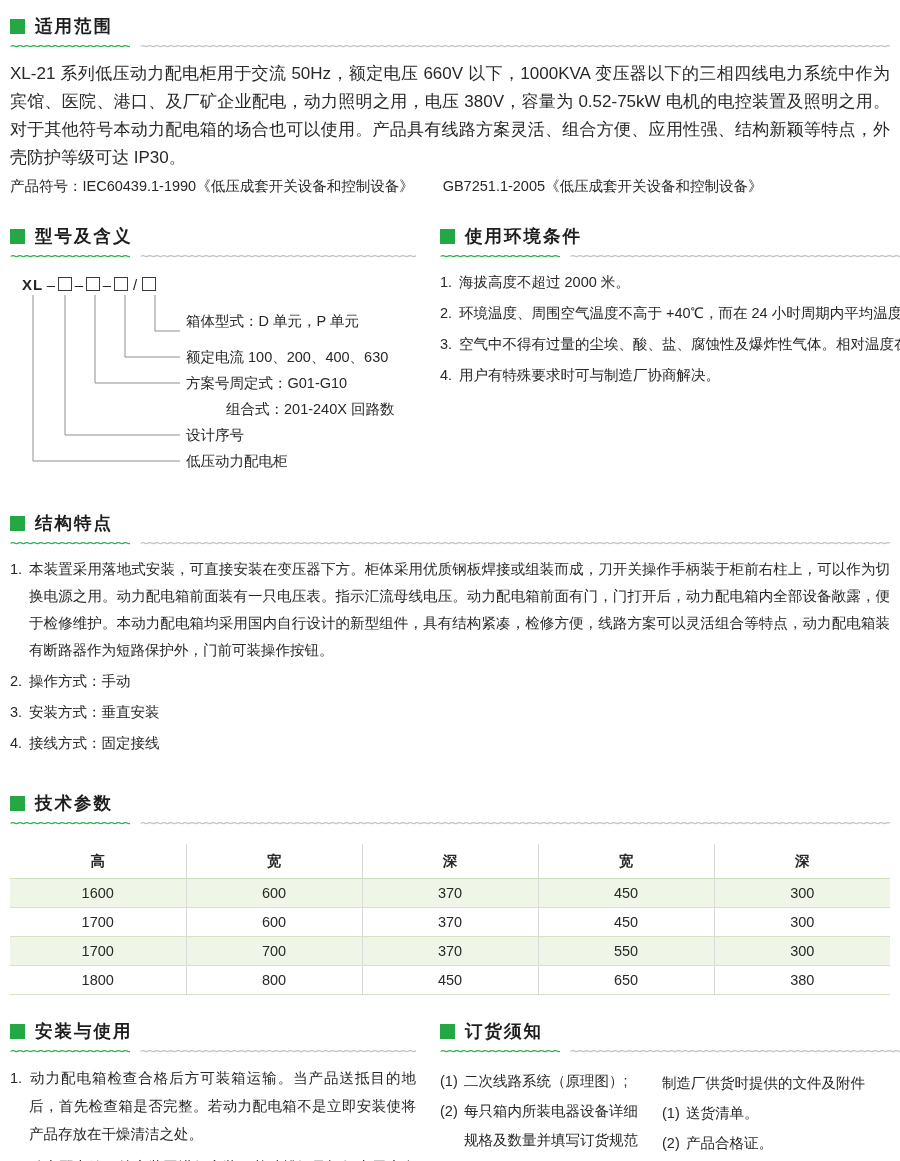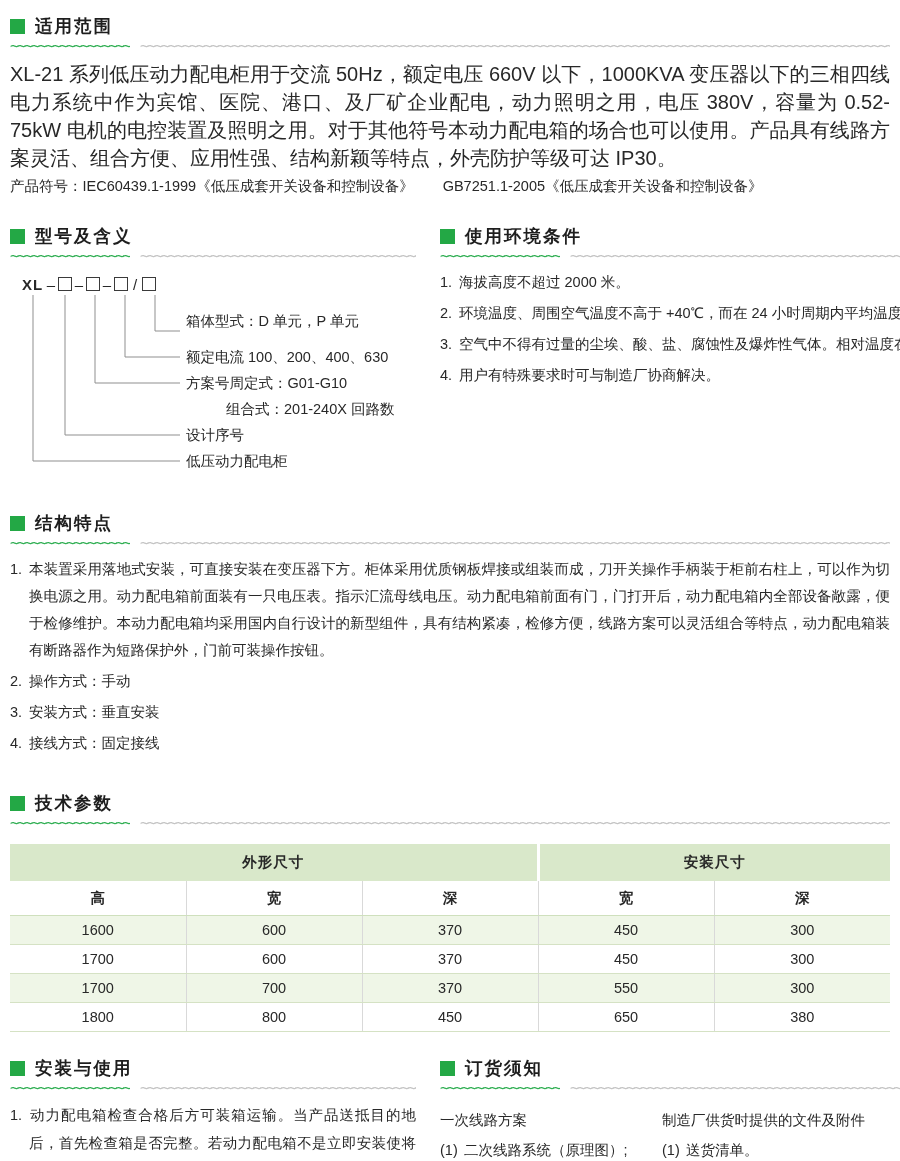--- a/index.html
+++ b/index.html
@@ -18,21 +18,21 @@
 
   
   .wave { display:flex; height:9px; overflow:hidden; margin-top:4px; }
   .wave .seg { display:block; white-space:nowrap; overflow:hidden;
     font-family:"DejaVu Sans Mono", monospace; font-size:15px; line-height:8px; letter-spacing:-2px; }
   .wave .seg::before { content:"~~~~~~~~~~~~~~~~~~~~~~~~~~~~~~~~~~~~~~~~~~~~~~~~~~~~~~~~~~~~~~~~~~~~~~~~~~~~~~~~~~~~~~~~~~~~~~~~~~~~~~~~~~~~~~~~~~~~~~~~~~~~~~~~~~~~~~~~~~~~~~~~~~~~~~~~~~~~~~~~~~~~~~~~~~~~~~~~~~~~~~~~~~~~~~~~~~~~~~~~~~~~~~~~~~~~"; }
   .wave .green { width:120px; min-width:120px; color:#2fae52; margin-right:10px; }
   .wave .gray  { flex:1; color:#c4c4c4; }
 
   
-  .para { font-size:20px; line-height:28px; text-align:justify; margin:9px 0 0; }
+  .para { font-size:17px; line-height:28px; text-align:justify; margin:9px 0 0; }
   .sym-line { font-size:14.5px; line-height:28px; margin:0; }
 
   .item { font-size:14.5px; line-height:27px; padding-left:19px; margin-top:4px; text-align:justify; }
   .item .num { display:inline-block; width:19px; margin-left:-19px; }
 
   
   .two-col { display:flex; margin-top:24px; }
   .col-left { width:406px; flex:0 0 auto; }
   .col-right { flex:1 1 auto; margin-left:24px; }
 
@@ -76,21 +76,21 @@
   <section>
     <div class="sec-head">
       <span class="sq"></span>
       <span class="sec-title">适用范围</span>
     </div>
     <div class="wave">
       <span class="seg green"></span>
       <span class="seg gray"></span>
     </div>
     <p class="para">XL-21 系列低压动力配电柜用于交流 50Hz，额定电压 660V 以下，1000KVA 变压器以下的三相四线电力系统中作为宾馆、医院、港口、及厂矿企业配电，动力照明之用，电压 380V，容量为 0.52-75kW 电机的电控装置及照明之用。对于其他符号本动力配电箱的场合也可以使用。产品具有线路方案灵活、组合方便、应用性强、结构新颖等特点，外壳防护等级可达 IP30。</p>
-    <p class="sym-line">产品符号：IEC60439.1-1999《低压成套开关设备和控制设备》　　GB7251.1-2005《低压成套开关设备和控制设备》</p>
+    <p class="sym-line">产品符号：IEC60439.1-1990《低压成套开关设备和控制设备》　　GB7251.1-2005《低压成套开关设备和控制设备》</p>
   </section>
 
   <div class="two-col">
 
     <div class="col-left">
       <div class="sec-head">
         <span class="sq"></span>
         <span class="sec-title">型号及含义</span>
       </div>
       <div class="wave">
@@ -170,24 +170,20 @@
       <span class="sq"></span>
       <span class="sec-title">技术参数</span>
     </div>
     <div class="wave">
       <span class="seg green"></span>
       <span class="seg gray"></span>
     </div>
 
     <table class="spec-table">
       <thead>
-        <tr class="group">
-          <th colspan="3">外形尺寸</th>
-          <th colspan="2">安装尺寸</th>
-        </tr>
         <tr class="cols">
           <th>高</th>
           <th>宽</th>
           <th>深</th>
           <th>宽</th>
           <th>深</th>
         </tr>
       </thead>
       <tbody>
         <tr>
@@ -245,21 +241,20 @@
         <span class="sq"></span>
         <span class="sec-title">订货须知</span>
       </div>
       <div class="wave">
         <span class="seg green"></span>
         <span class="seg gray"></span>
       </div>
 
       <div class="order-cols">
         <div class="order-col-a">
-          <div class="order-heading">一次线路方案</div>
           <div class="oitem"><span class="num">(1)</span><span>二次线路系统（原理图）;</span></div>
           <div class="oitem"><span class="num">(2)</span><span>每只箱内所装电器设备详细规格及数量并填写订货规范书;</span></div>
 
         </div>
         <div class="order-col-b">
           <div class="order-heading">制造厂供货时提供的文件及附件</div>
           <div class="oitem"><span class="num">(1)</span><span>送货清单。</span></div>
           <div class="oitem"><span class="num">(2)</span><span>产品合格证。</span></div>
           <div class="oitem"><span class="num">(3)</span></div>
 

